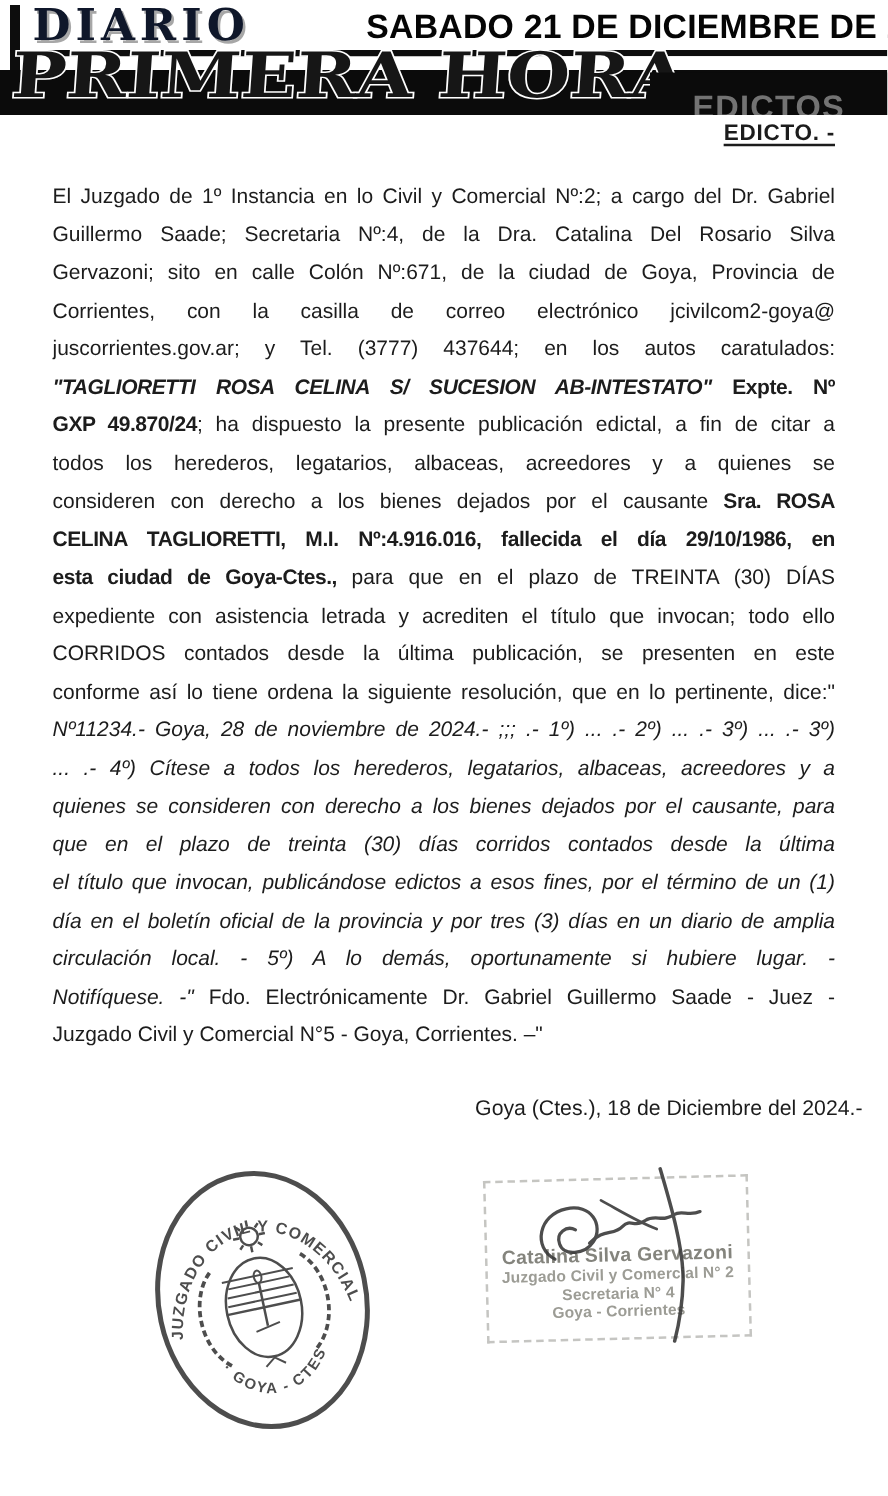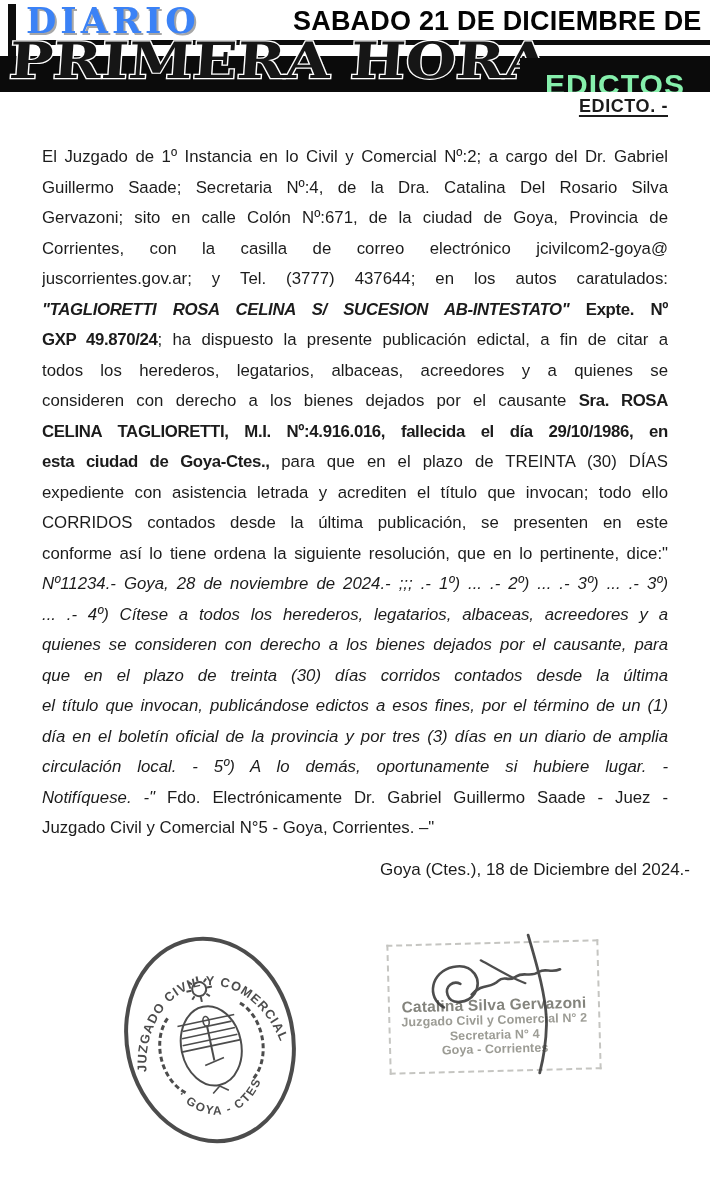--- a/index.html
+++ b/index.html
@@ -4,44 +4,44 @@
 <style>
   html,body{margin:0;padding:0;background:#ffffff;}
   .page{position:relative;width:710px;height:1197px;background:#ffffff;overflow:hidden;
         font-family:"Liberation Sans","DejaVu Sans",sans-serif;color:#1c1c1c;}
 
   
   .masthead{position:absolute;top:0;left:0;width:710px;height:92px;}
   .left-bar{position:absolute;left:8px;top:4px;width:8px;height:52px;background:#0d0d0d;}
   .top-rule{position:absolute;left:8px;top:40px;width:702px;height:5px;background:#0d0d0d;}
   .diario{position:absolute;left:26px;top:0px;font-family:"DejaVu Serif","Liberation Serif",serif;
-          font-weight:bold;font-size:35px;letter-spacing:4px;color:#3b82f6;
+          font-weight:bold;font-size:35px;letter-spacing:4px;color:#0f172a;
           text-shadow:2px 2px 0 rgba(60,60,60,.45);}
   .date-banner{position:absolute;left:293px;top:6px;font-size:27px;font-weight:bold;color:#050505;
                letter-spacing:.2px;white-space:nowrap;}
   .main-band{position:absolute;left:0;top:56px;width:710px;height:36px;background:#0b0b0b;}
   .white-stripe{position:absolute;left:430px;top:45px;width:280px;height:11px;background:#ffffff;}
   .primera-hora-svg{position:absolute;left:4px;top:26px;}
   .edictos-band{position:absolute;left:520px;top:58px;width:190px;height:34px;background:#0b0b0b;
                 overflow:hidden;text-align:center;}
-  .edictos-band span{display:inline-block;margin-top:12px;color:#86efac;font-weight:bold;
-                     font-size:30px;letter-spacing:1px;line-height:30px;}
+  .edictos-band span{display:inline-block;margin-top:12px;color:#737373;font-weight:bold;
+                     font-size:26px;letter-spacing:1px;line-height:30px;}
 
   
   .edict-body{position:absolute;top:96px;left:42px;width:626px;}
   .edict-heading{text-align:right;font-size:18px;font-weight:bold;letter-spacing:.6px;
                  text-decoration:underline;text-decoration-thickness:2px;text-underline-offset:3px;
                  height:24px;}
   .lines{margin-top:22px;}
   .line{font-size:16.8px;line-height:30.5px;height:30.5px;overflow:hidden;
         text-align:justify;text-align-last:justify;}
   .line.last{text-align-last:left;}
   .line span.b{font-weight:bold;letter-spacing:-0.35px;}
   .line span.i{font-style:italic;}
-  .closing-date{margin-top:16px;font-size:17px;text-align:right;padding-right:2px;
+  .closing-date{margin-top:33px;font-size:17px;text-align:right;padding-right:2px;
                 transform:translateX(24px);}
 
   
   .stamps{position:absolute;top:910px;left:0;width:710px;height:287px;}
   .seal-svg{position:absolute;left:115px;top:18px;}
   .sig-stamp{position:absolute;left:388px;top:32px;width:208px;height:126px;
              border:2px dashed rgba(150,150,144,.55);transform:rotate(-1.5deg);
              text-align:center;}
   .sig-stamp .pad{padding-top:52px;}
   .sig-name{font-size:15.5px;font-weight:bold;color:#84847d;line-height:17px;letter-spacing:.2px;}

